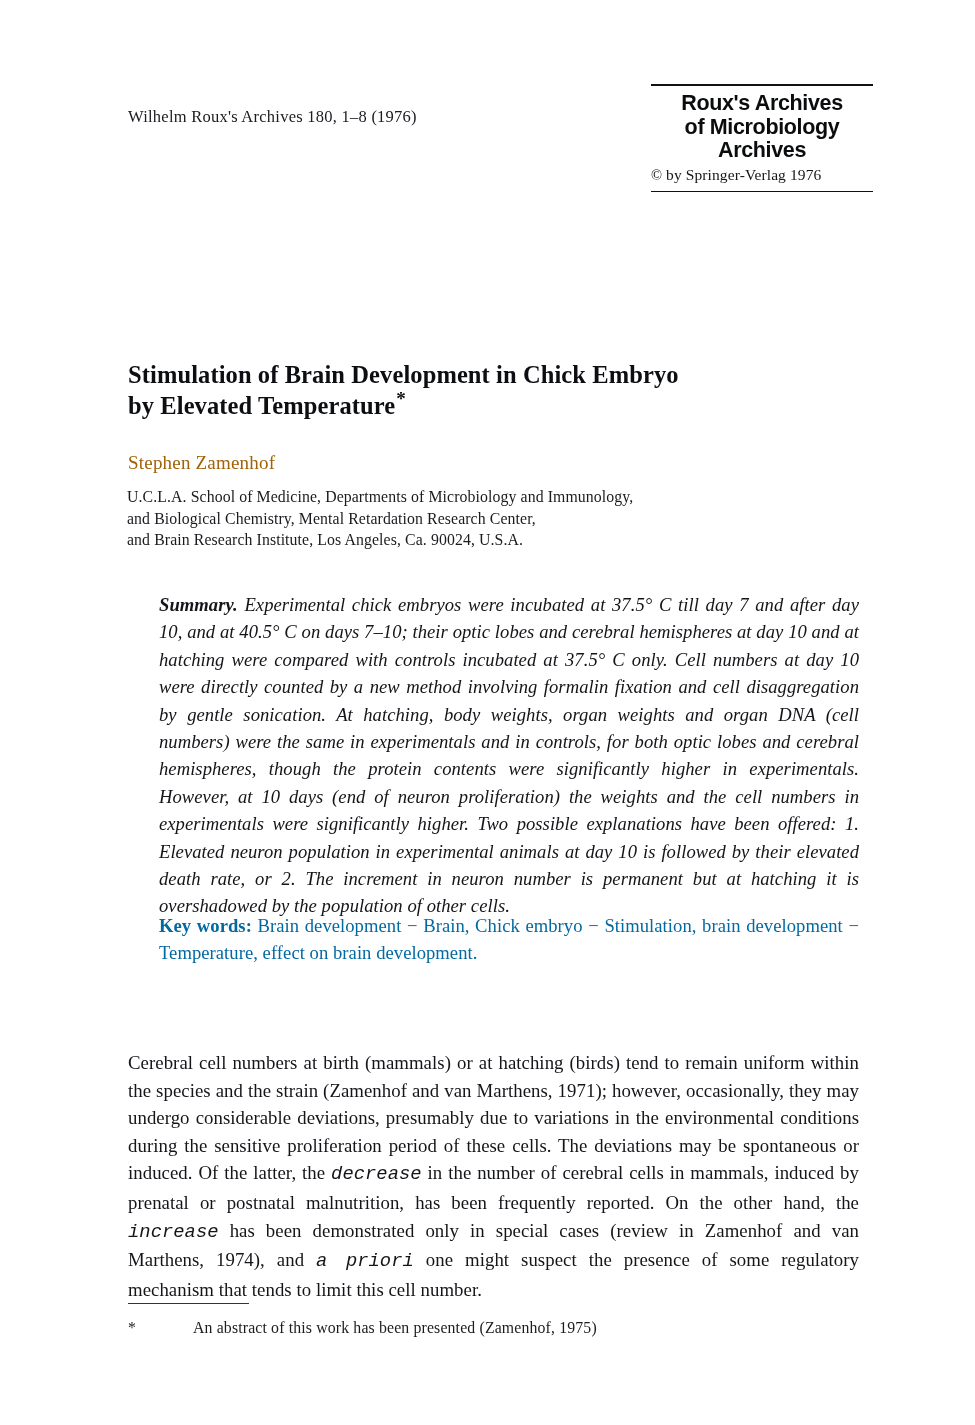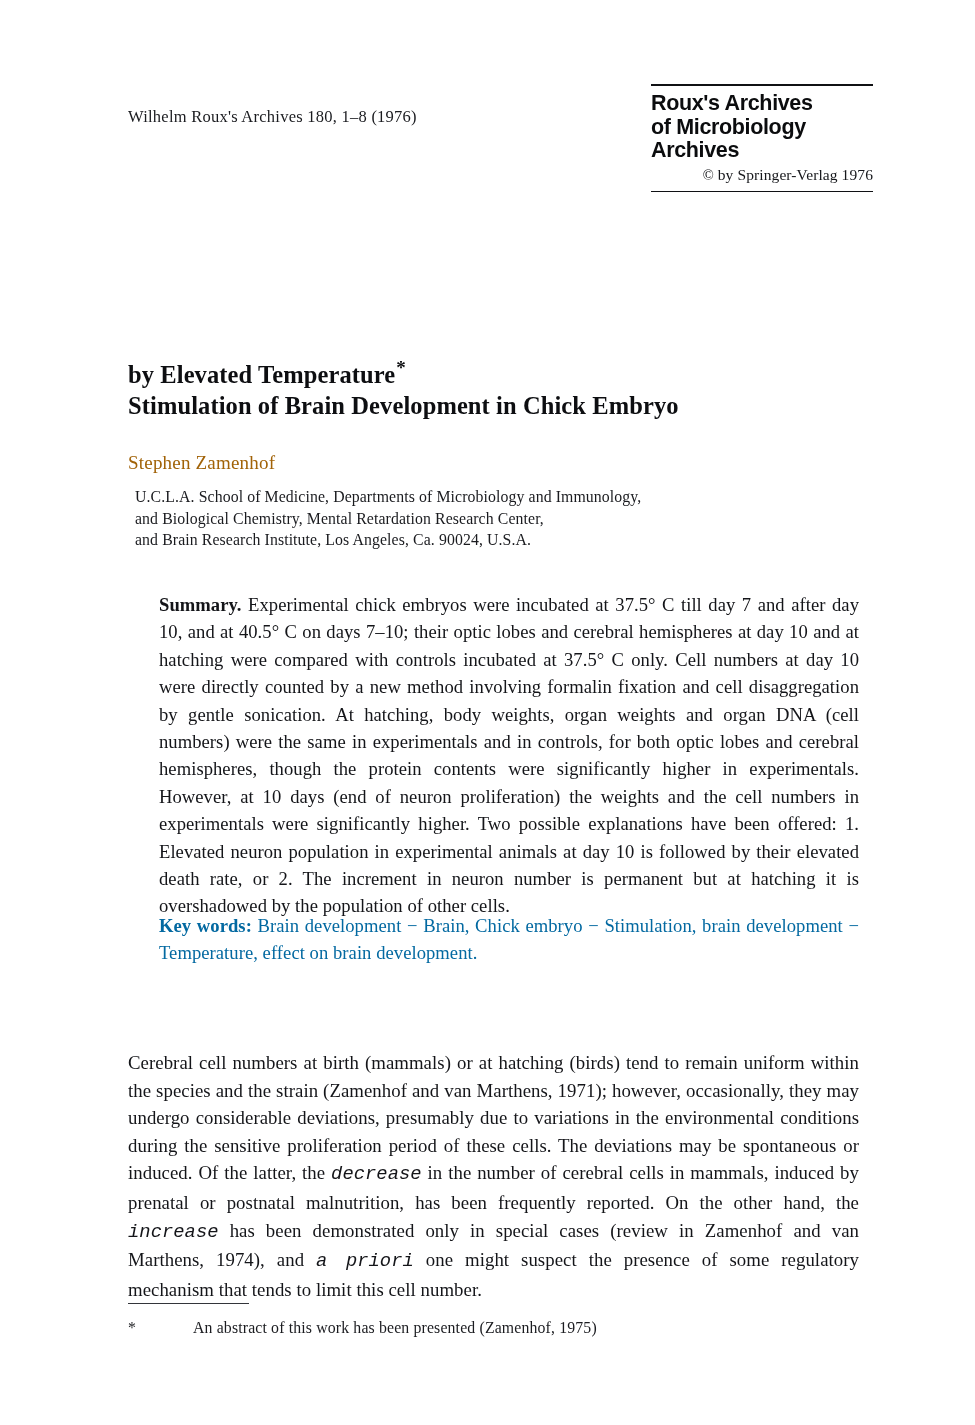--- a/index.html
+++ b/index.html
@@ -52,30 +52,29 @@
     margin: 6px 0 0 0;
   }
   .masthead .journal-name {
     font-family: "Liberation Sans", "DejaVu Sans", sans-serif;
     font-weight: bold;
     font-size: 21.5px;
     line-height: 23.5px;
     letter-spacing: -0.35px;
     color: #0b0c0e;
   }
-  .masthead .journal-name span { display: block; }
+  .masthead .journal-name span { display: block; text-align: center; }
   .masthead .copyright {
     font-family: "Liberation Serif", "DejaVu Serif", serif;
     font-size: 15.5px;
     line-height: 20px;
     letter-spacing: 0.1px;
     margin-top: 2px;
     color: #16171b;
     white-space: nowrap;
-    text-align: right;
   }
   .copyright .copy-glyph {
     font-size: 14.5px;
   }
 
   
   .article-title {
     position: absolute;
     left: 128px;
     top: 343px;
@@ -102,21 +101,21 @@
     left: 128px;
     top: 452px;
     font-size: 19px;
     letter-spacing: 0.2px;
     color: #a16207;
   }
 
   
   .affiliation {
     position: absolute;
-    left: 135px;
+    left: 127px;
     top: 486px;
     width: 640px;
     font-size: 15.8px;
     line-height: 21.5px;
     letter-spacing: 0.1px;
     color: #1a1b1f;
   }
   .affiliation span.line { display: block; }
 
   
@@ -124,20 +123,21 @@
     position: absolute;
     left: 159px;
     top: 591px;
     width: 700px;
     font-size: 18.6px;
     line-height: 27.4px;
     text-align: justify;
     text-justify: inter-word;
     letter-spacing: 0.05px;
     color: #141519;
+    font-style: italic;
   }
   .summary .lead { font-weight: bold; }
 
   
   .keywords {
     position: absolute;
     left: 159px;
     top: 912px;
     width: 700px;
     font-size: 18.6px;
@@ -201,22 +201,22 @@
     <div class="journal-name">
       <span>Roux's Archives</span>
       <span>of Microbiology</span>
       <span>Archives</span>
     </div>
     <div class="copyright"><span class="copy-glyph">©</span> <span>by Springer-Verlag 1976</span></div>
     <div class="rule-bottom"></div>
   </div>
 
   <h1 class="article-title">
+    <span class="line">Stimulation of Brain Development in Chick Embryo</span>
     <span class="line"><span>by Elevated Temperature</span><sup class="asterisk">*</sup></span>
-    <span class="line">Stimulation of Brain Development in Chick Embryo</span>
   </h1>
 
   <div class="author">Stephen Zamenhof</div>
 
   <div class="affiliation">
     <span class="line">U.C.L.A. School of Medicine, Departments of Microbiology and Immunology,</span>
     <span class="line">and Biological Chemistry, Mental Retardation Research Center,</span>
     <span class="line">and Brain Research Institute, Los Angeles, Ca. 90024, U.S.A.</span>
   </div>
 

